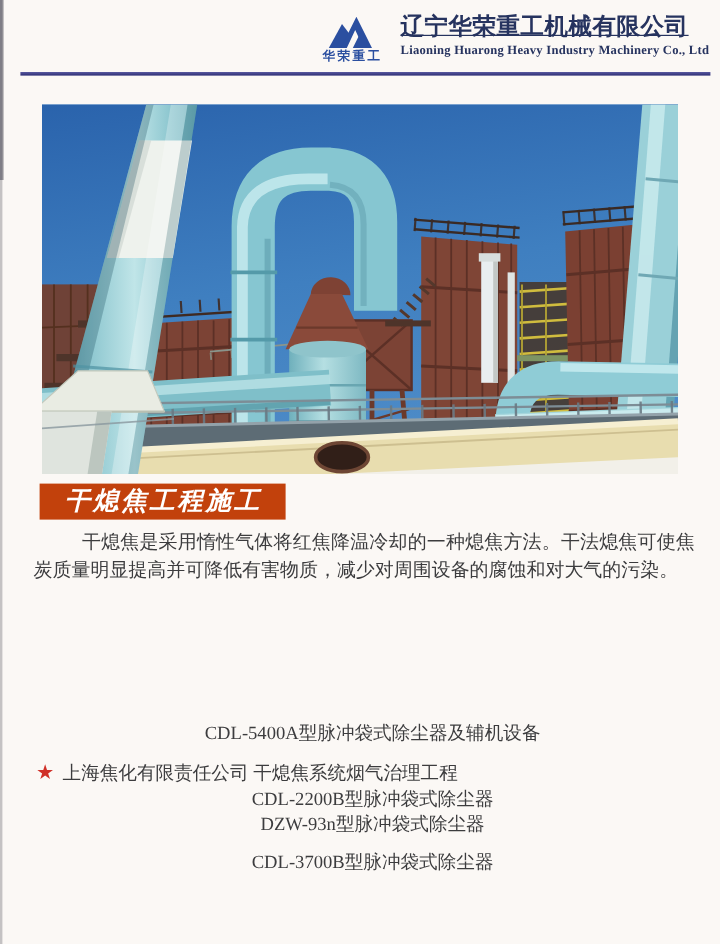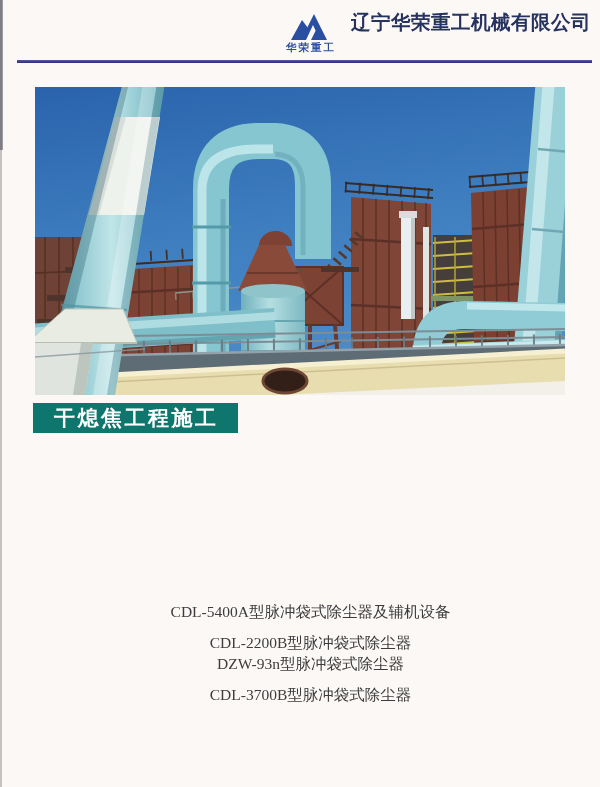--- a/index.html
+++ b/index.html
@@ -11,31 +11,31 @@
   
   .scan-edge-left{position:absolute;left:0;top:0;width:2px;height:787px;background:rgba(70,70,80,.30);}
   .scan-edge-left-top{position:absolute;left:0;top:0;width:3px;height:150px;background:rgba(45,45,60,.45);}
 
   
   .header{position:absolute;top:10px;right:9px;display:flex;align-items:flex-start;}
   .logo-col{width:72px;text-align:center;margin-right:4px;padding-top:2px;}
   .logo-mark{display:block;margin:0 auto;}
   .logo-text{font-family:"Liberation Sans","DejaVu Sans",sans-serif;font-size:10.5px;font-weight:bold;letter-spacing:2px;color:#2b4fa0;line-height:11px;text-align:center;}
   .name-col{text-align:left;}
-  .company-zh{font-size:19.5px;font-weight:bold;color:#26335f;letter-spacing:.5px;line-height:26px;white-space:nowrap;}
+  .company-zh{font-size:19.5px;font-weight:bold;color:#26335f;letter-spacing:.5px;line-height:26px;white-space:nowrap;text-decoration:underline;}
   .company-en{font-size:10.5px;font-weight:bold;color:#26335f;line-height:13px;white-space:nowrap;letter-spacing:.2px;}
   .header-rule{position:absolute;top:60px;left:17px;width:575px;height:3px;background:linear-gradient(#5a5aa0,#2c2c74);}
 
   
   .photo{position:absolute;left:35px;top:87px;width:530px;height:308px;overflow:hidden;background:#3b79bd;}
   .photo svg{display:block;}
 
   
-  .banner{position:absolute;left:33px;top:403px;width:205px;height:30px;background:#0f766e;
-    font-family:"Liberation Sans","DejaVu Sans",sans-serif;}
+  .banner{position:absolute;left:33px;top:403px;width:205px;height:30px;background:#c2410c;
+    font-family:"Liberation Sans","DejaVu Sans",sans-serif;font-style:italic;}
   .banner span{display:block;padding-left:21px;line-height:30px;font-size:21px;font-weight:bold;color:#ffffff;letter-spacing:2.5px;white-space:nowrap;}
 
   
   .body-text{position:absolute;left:28px;top:441px;width:551px;color:#3c3c3e;}
   .body-text p{margin:0;font-size:15.8px;line-height:23.4px;text-align:justify;text-indent:2.55em;letter-spacing:0px;}
 
   
   .projects{position:absolute;left:30px;top:601px;width:540px;color:#3c3c3e;}
   .project{margin-bottom:9px;}
   .project .title-row{font-size:15.5px;line-height:23px;white-space:nowrap;}
@@ -52,20 +52,21 @@
   <div class="logo-col">
     <svg class="logo-mark" width="48" height="30" viewBox="0 0 48 30">
       <polygon points="4,28 15,8 21,16 17,28" fill="#2b4fa0"></polygon>
       <polygon points="14,28 27,2 40,28 33,28 26,13 19,28" fill="#2b4fa0"></polygon>
       <polygon points="24,28 31,14 37,25 34,28" fill="#2b4fa0"></polygon>
     </svg>
     <div class="logo-text">华荣重工</div>
   </div>
   <div class="name-col">
     <div class="company-zh">辽宁华荣重工机械有限公司</div>
+    <div class="company-en">Liaoning Huarong Heavy Industry Machinery Co., Ltd</div>
   </div>
 </div>
 <div class="header-rule"></div>
 
 <div class="photo">
 <svg width="530" height="308" viewBox="0 0 530 308">
   <defs>
     <linearGradient id="sky" x1="0" y1="0" x2="0.25" y2="1">
       <stop offset="0" stop-color="#2a63ac"></stop>
           <stop offset="0.55" stop-color="#3f7fc0"></stop>
@@ -262,29 +263,34 @@
   <polygon points="46,256 58,256 50,308 38,308" fill="#bcc6bf"></polygon>
   <line x1="0" y1="270" x2="110" y2="262" stroke="#8a989f" stroke-width="1.5" opacity=".8"></line>
 </svg>
 </div>
 
 <div class="banner">
   <span>干熄焦工程施工</span>
 </div>
 
 <div class="body-text">
+  <p>干熄焦是采用惰性气体将红焦降温冷却的一种熄焦方法。干法熄焦可使焦炭质量明显提高并可降低有害物质，减少对周围设备的腐蚀和对大气的污染。</p>
 </div>
 
 <div class="projects">
 
   <div class="project">
     <div class="sub">CDL-5400A型脉冲袋式除尘器及辅机设备</div>
   </div>
 
   <div class="project">
+    <div class="title-row">
+      <span class="star">★</span>
+      <span>上海焦化有限责任公司 干熄焦系统烟气治理工程</span>
+    </div>
     <div class="sub">CDL-2200B型脉冲袋式除尘器</div>
     <div class="sub">DZW-93n型脉冲袋式除尘器</div>
   </div>
 
   <div class="project">
     <div class="sub">CDL-3700B型脉冲袋式除尘器</div>
 
   </div>
 
 </div>

